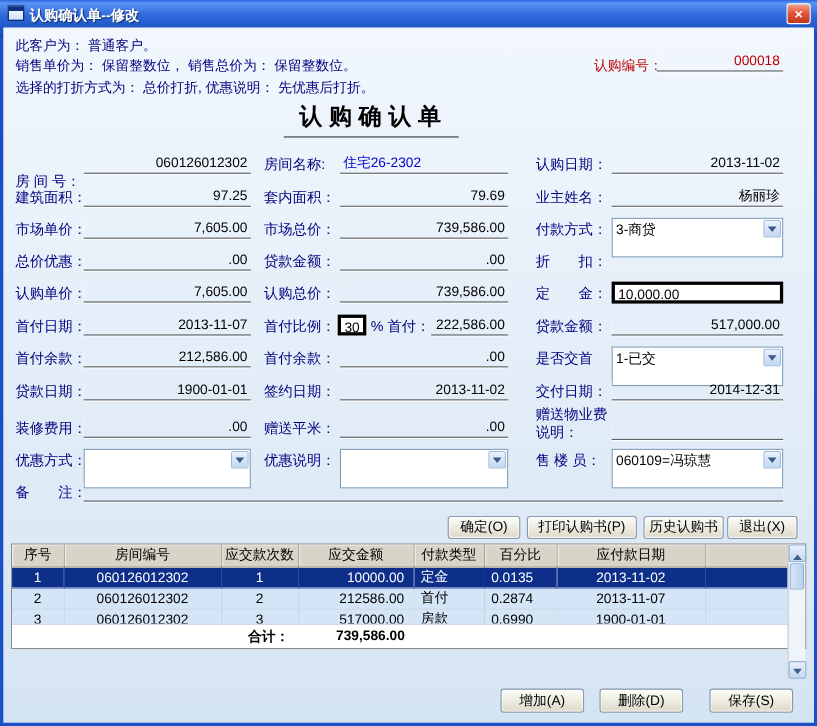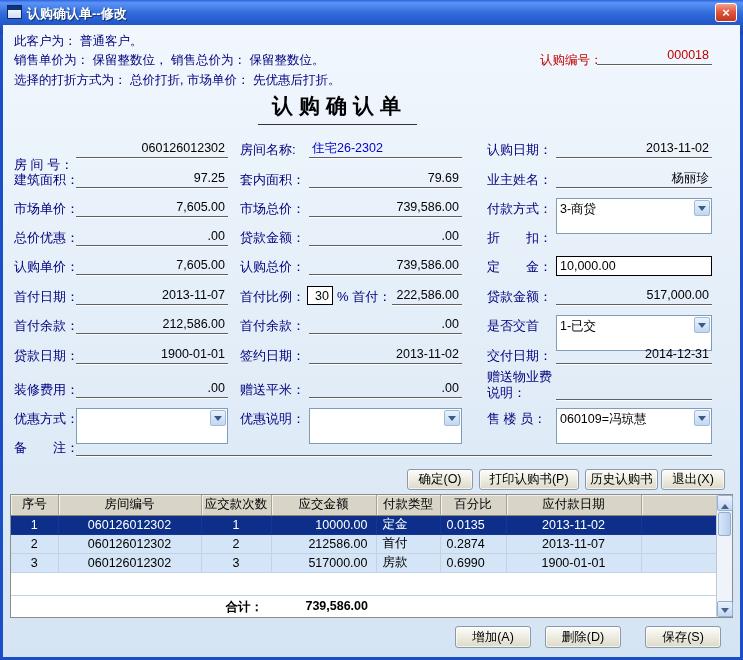--- a/index.html
+++ b/index.html
@@ -25,37 +25,37 @@
 
   .form-title-wrap { position:absolute; left:0; top:92px; width:675px; text-align:center; }
   .form-title-wrap span { display:inline-block; font-size:21px; font-weight:bold; letter-spacing:6px;
     color:#000; border-bottom:1px solid #333; padding:0 10px 4px 14px; }
 
   .ufield { position:absolute; height:19px; line-height:18px; font-size:12.5px; color:#000;
     border-bottom:1px solid #5f5f5f; box-shadow:0 1px 0 rgba(255,255,255,.9); padding:0 3px;
     white-space:nowrap; overflow:hidden; }
   .right { text-align:right; } .center { text-align:right; } .left { text-align:left; }
 
-  .inputbox { position:absolute; height:20px; background:#fff; border:1px solid #000000;
+  .inputbox { position:absolute; height:20px; background:#fff; border:3px solid #000000;
     font-size:12.5px; line-height:18px; padding:0 3px; color:#000; white-space:nowrap; overflow:hidden; }
 
   .combo { position:absolute; height:36px; background:#fff; border:1px solid #7f9db9; }
   .combo .val { position:absolute; left:3px; top:2px; right:18px; font-size:12.5px;
     white-space:nowrap; overflow:hidden; color:#000; }
   .combo .arrow-btn { position:absolute; right:1px; top:1px; width:16px; height:16px;
     background:linear-gradient(180deg,#eaf2fc 0%,#c2d7f0 100%); border:1px solid #9ebadd; border-radius:2px; }
   .combo .arrow-btn::after { content:""; position:absolute; left:3px; top:5px;
     border:4px solid transparent; border-top:5px solid #3a5a88; }
 
   .btn { position:absolute; height:21px; background:linear-gradient(180deg,#fdfdfb 0%,#ecead e0 55%,#dcd9c8 100%);
     background:linear-gradient(180deg,#fdfdfb 0%,#eceade 55%,#dcd9c8 100%);
     border:1px solid #8a99ad; border-radius:3px; font-size:12.5px; text-align:center; line-height:19px;
     color:#000; box-shadow:inset 0 0 0 1px rgba(255,255,255,.65); cursor:pointer; white-space:nowrap; }
 
-  .grid { position:absolute; left:10px; top:494px; width:723px; height:124px; background:#fff;
+  .grid { position:absolute; left:10px; top:494px; width:723px; height:96px; background:#fff;
     border:1px solid #8c8c8c; }
   .grid-table { position:absolute; left:0; top:0; width:705px; border-collapse:collapse; table-layout:fixed; }
   .grid-table th { background:#d8d4c8; font-weight:normal; font-size:12.5px; height:20px;
     border-right:1px solid #a8a494; border-bottom:1px solid #8a8878;
     box-shadow:inset 1px 1px 0 #f4f2ea; white-space:nowrap; overflow:hidden; }
   .grid-table td { font-size:12.5px; height:19px; border-right:1px solid #c4d3e4;
     border-bottom:1px solid #c4d3e4; white-space:nowrap; overflow:hidden; }
   tr.row-normal td { background:#d4e5f7; color:#000; }
   tr.row-selected td { background:#0d2f8a; color:#fff; border-color:#14389a; }
   .c-center { text-align:center; } .c-right { text-align:right; padding-right:8px; }
@@ -89,21 +89,21 @@
     <div class="close-btn">
       <span>×</span>
     </div>
   </div>
   <div class="content"></div>
 
   <span class="info" style="left:14px;top:33px;">此客户为： 普通客户。</span>
   <span class="info" style="left:14px;top:52px;">销售单价为： 保留整数位， 销售总价为： 保留整数位。</span>
   <span class="info red" style="left:540px;top:52px;">认购编号：</span>
   <div class="ufield center red" style="left:597px;top:46px;width:115px;">000018</div>
-  <span class="info" style="left:14px;top:72px;">选择的打折方式为： 总价打折, 市场单价： 先优惠后打折。</span>
+  <span class="info" style="left:14px;top:72px;">选择的打折方式为： 总价打折, 优惠说明： 先优惠后打折。</span>
 
   <div class="form-title-wrap">
     <span>认购确认单</span>
   </div>
 
   <span class="lbl" style="left:14px;top:141px;margin-top:15px;">房 间 号：</span>
   <div class="ufield center" style="left:76px;top:139px;width:152px;">060126012302</div>
   <span class="lbl" style="left:240px;top:141px;">房间名称:</span>
   <div class="ufield left blue" style="left:309px;top:139px;width:153px;">住宅26-2302</div>
   <span class="lbl" style="left:487px;top:141px;">认购日期：</span>

